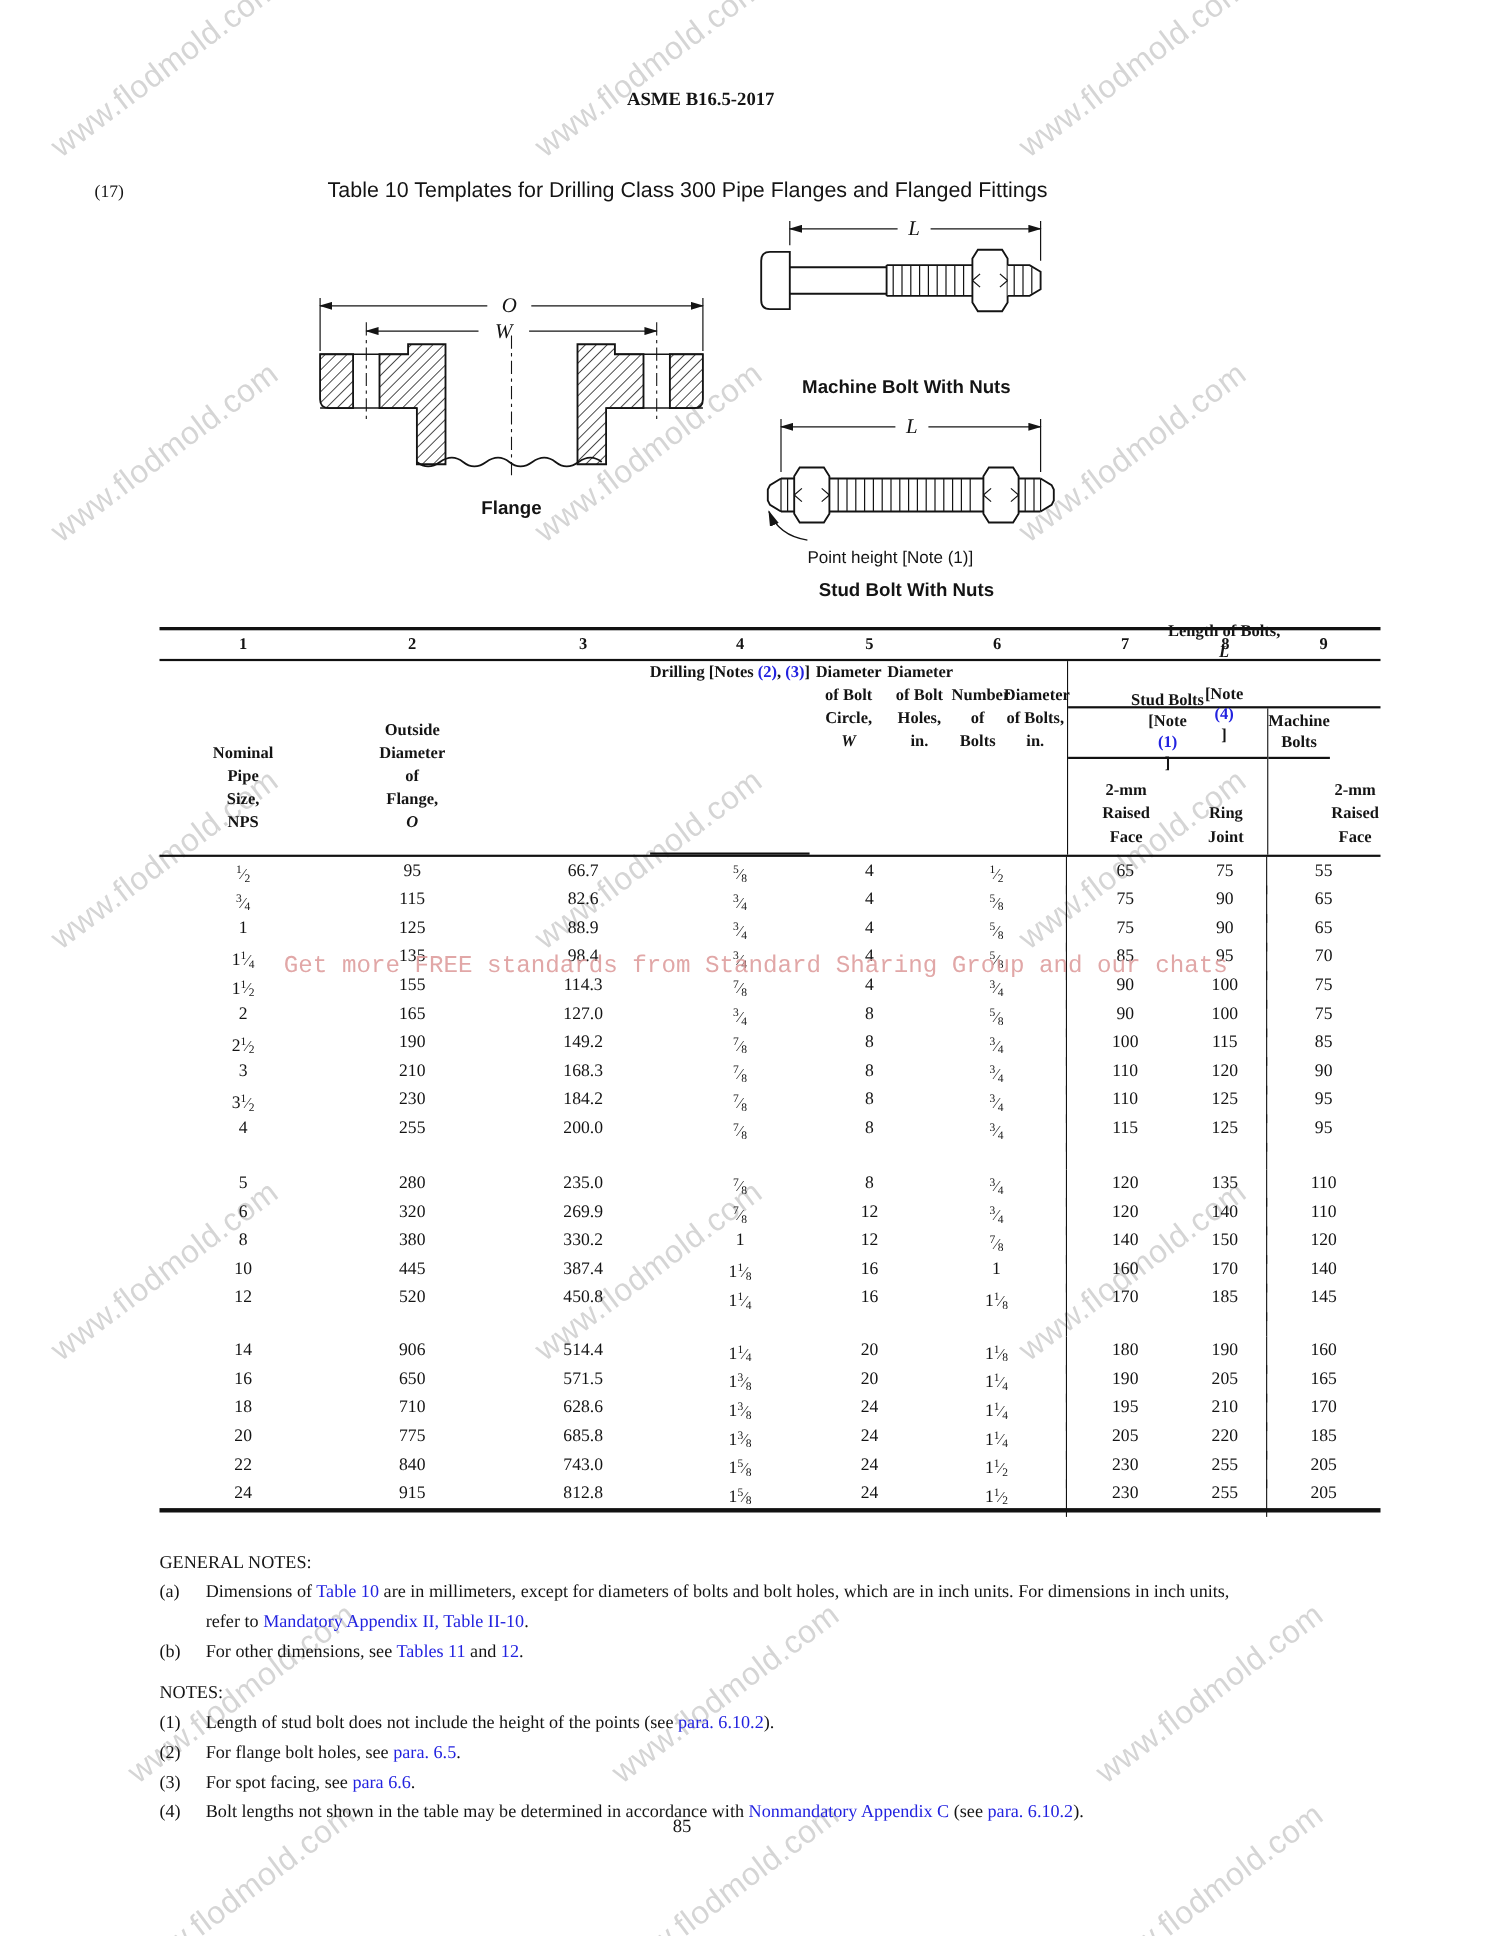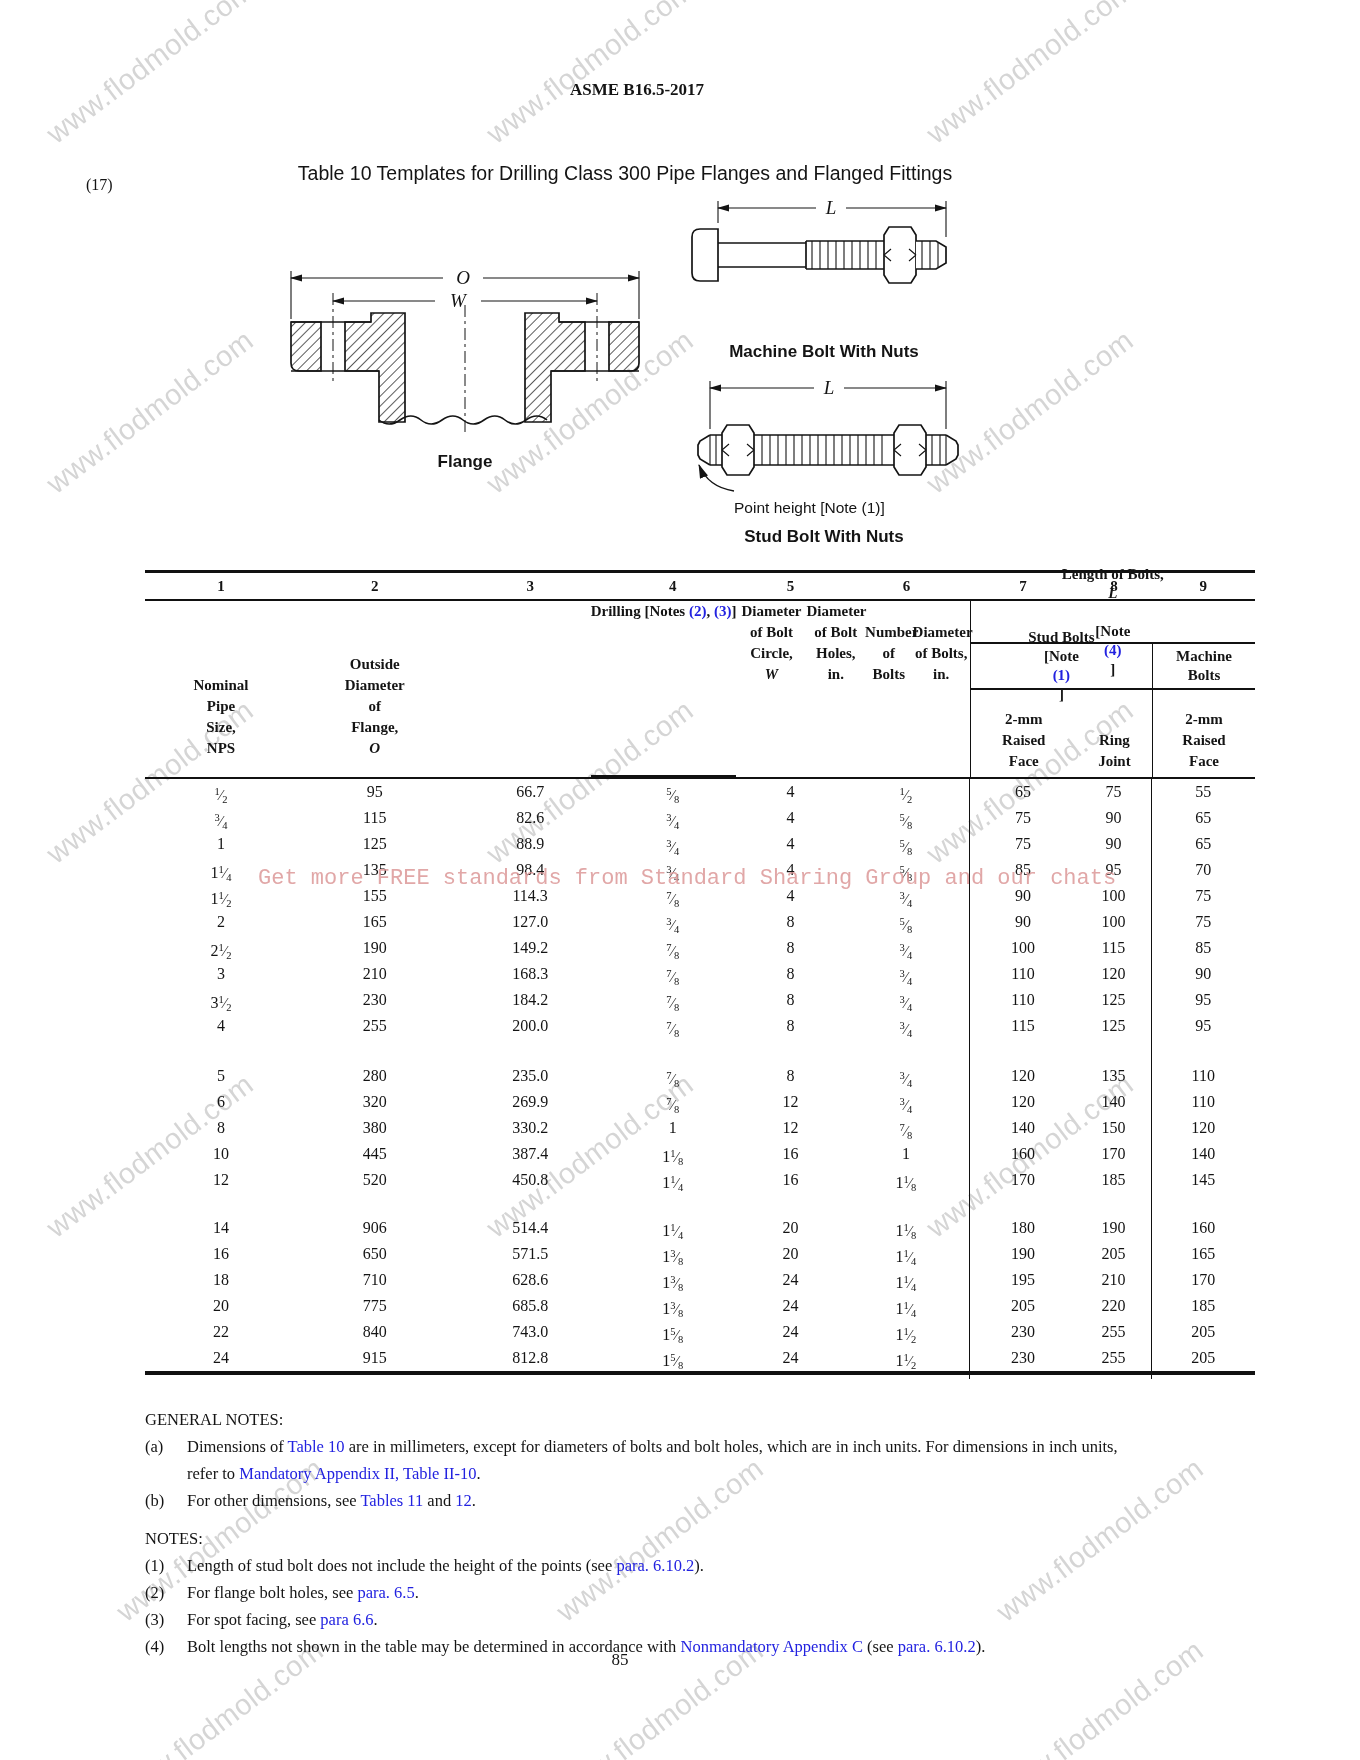--- a/index.html
+++ b/index.html
@@ -15,21 +15,21 @@
     font-size:29px; color:#b3b3b3; opacity:.55; letter-spacing:.5px;
     transform:translate(-50%,-50%) rotate(-37deg); z-index:0; pointer-events:none;
   }
   .banner {
     position:absolute; left:258px; top:866px; white-space:nowrap; z-index:5;
     font-family:Liberation Mono, monospace; font-size:22px; color:var(--banner,#dc9898);
     opacity:.85; pointer-events:none;
   }
   
   #doc-header { left:0; top:80px; width:1240px; text-align:center; font-weight:bold; font-size:17px; z-index:2;padding-left:34px;}
-  #margin-tag { left:86px; top:176px; font-size:16px; z-index:2;}
+  #margin-tag { left:86px; top:166px; font-size:16px; z-index:2;}
   #table-title { left:120px; top:162px; width:1010px; text-align:center; z-index:2;
     font-family:"Liberation Sans", sans-serif; font-weight:normal; font-size:19.5px; }
   
   svg { display:block; }
   .figlabel { position:absolute; text-align:center; font-family:"Liberation Sans", sans-serif;
     font-weight:bold; font-size:17px; z-index:2;}
   #point-height-label { position:absolute; left:734px; top:499px; z-index:2;
     font-family:"Liberation Sans", sans-serif; font-size:15.5px; font-weight:normal;}
   .dimtext { font-family:"Liberation Serif", serif; font-style:italic; font-size:19px; fill:#141414; }
   
@@ -49,21 +49,21 @@
   .drill-sub .hcell, .stud-sub .hcell, .mach-sub .hcell {
     display:flex; flex-direction:column; justify-content:flex-end; padding-bottom:5px; }
   .len { display:flex; flex-direction:column; border-left:1.5px solid #111; }
   .len-label { height:43px; border-bottom:2px solid #111; text-align:center;
     display:flex; flex-direction:column; justify-content:center; line-height:19px;}
   .len-sub { flex:1; display:grid; grid-template-columns:63.8% 36.2%; }
   .stud { display:flex; flex-direction:column; }
   .stud-label, .mach-label { height:46px; border-bottom:2px solid #111; text-align:center;
     display:flex; flex-direction:column; justify-content:center; line-height:19px;}
   .stud-sub { flex:1; display:grid; grid-template-columns:58.5% 41.5%; }
-  .mach { display:flex; flex-direction:column; border-left:1.5px solid #111; }
+  .mach { display:flex; flex-direction:row; border-left:1.5px solid #111; }
   .mach-sub { flex:1; display:flex; flex-direction:column; }
   .mach-sub .hcell { flex:1; }
   .drow { display:grid; grid-template-columns:var(--cols); height:26px; }
   .drow.sp1 { height:24px; } .drow.sp2 { height:22px; }
   .dc { text-align:center; line-height:26px; font-size:16px; }
   .dc.c6, .dc.c8 { border-right:1.5px solid #111; }
   .fr sup { font-size:10.5px; vertical-align:0.5em; letter-spacing:0;}
   .fr sub { font-size:10.5px; vertical-align:-0.25em; }
   .fr .sl { font-size:14px; }
   .ref { color:var(--link); }

